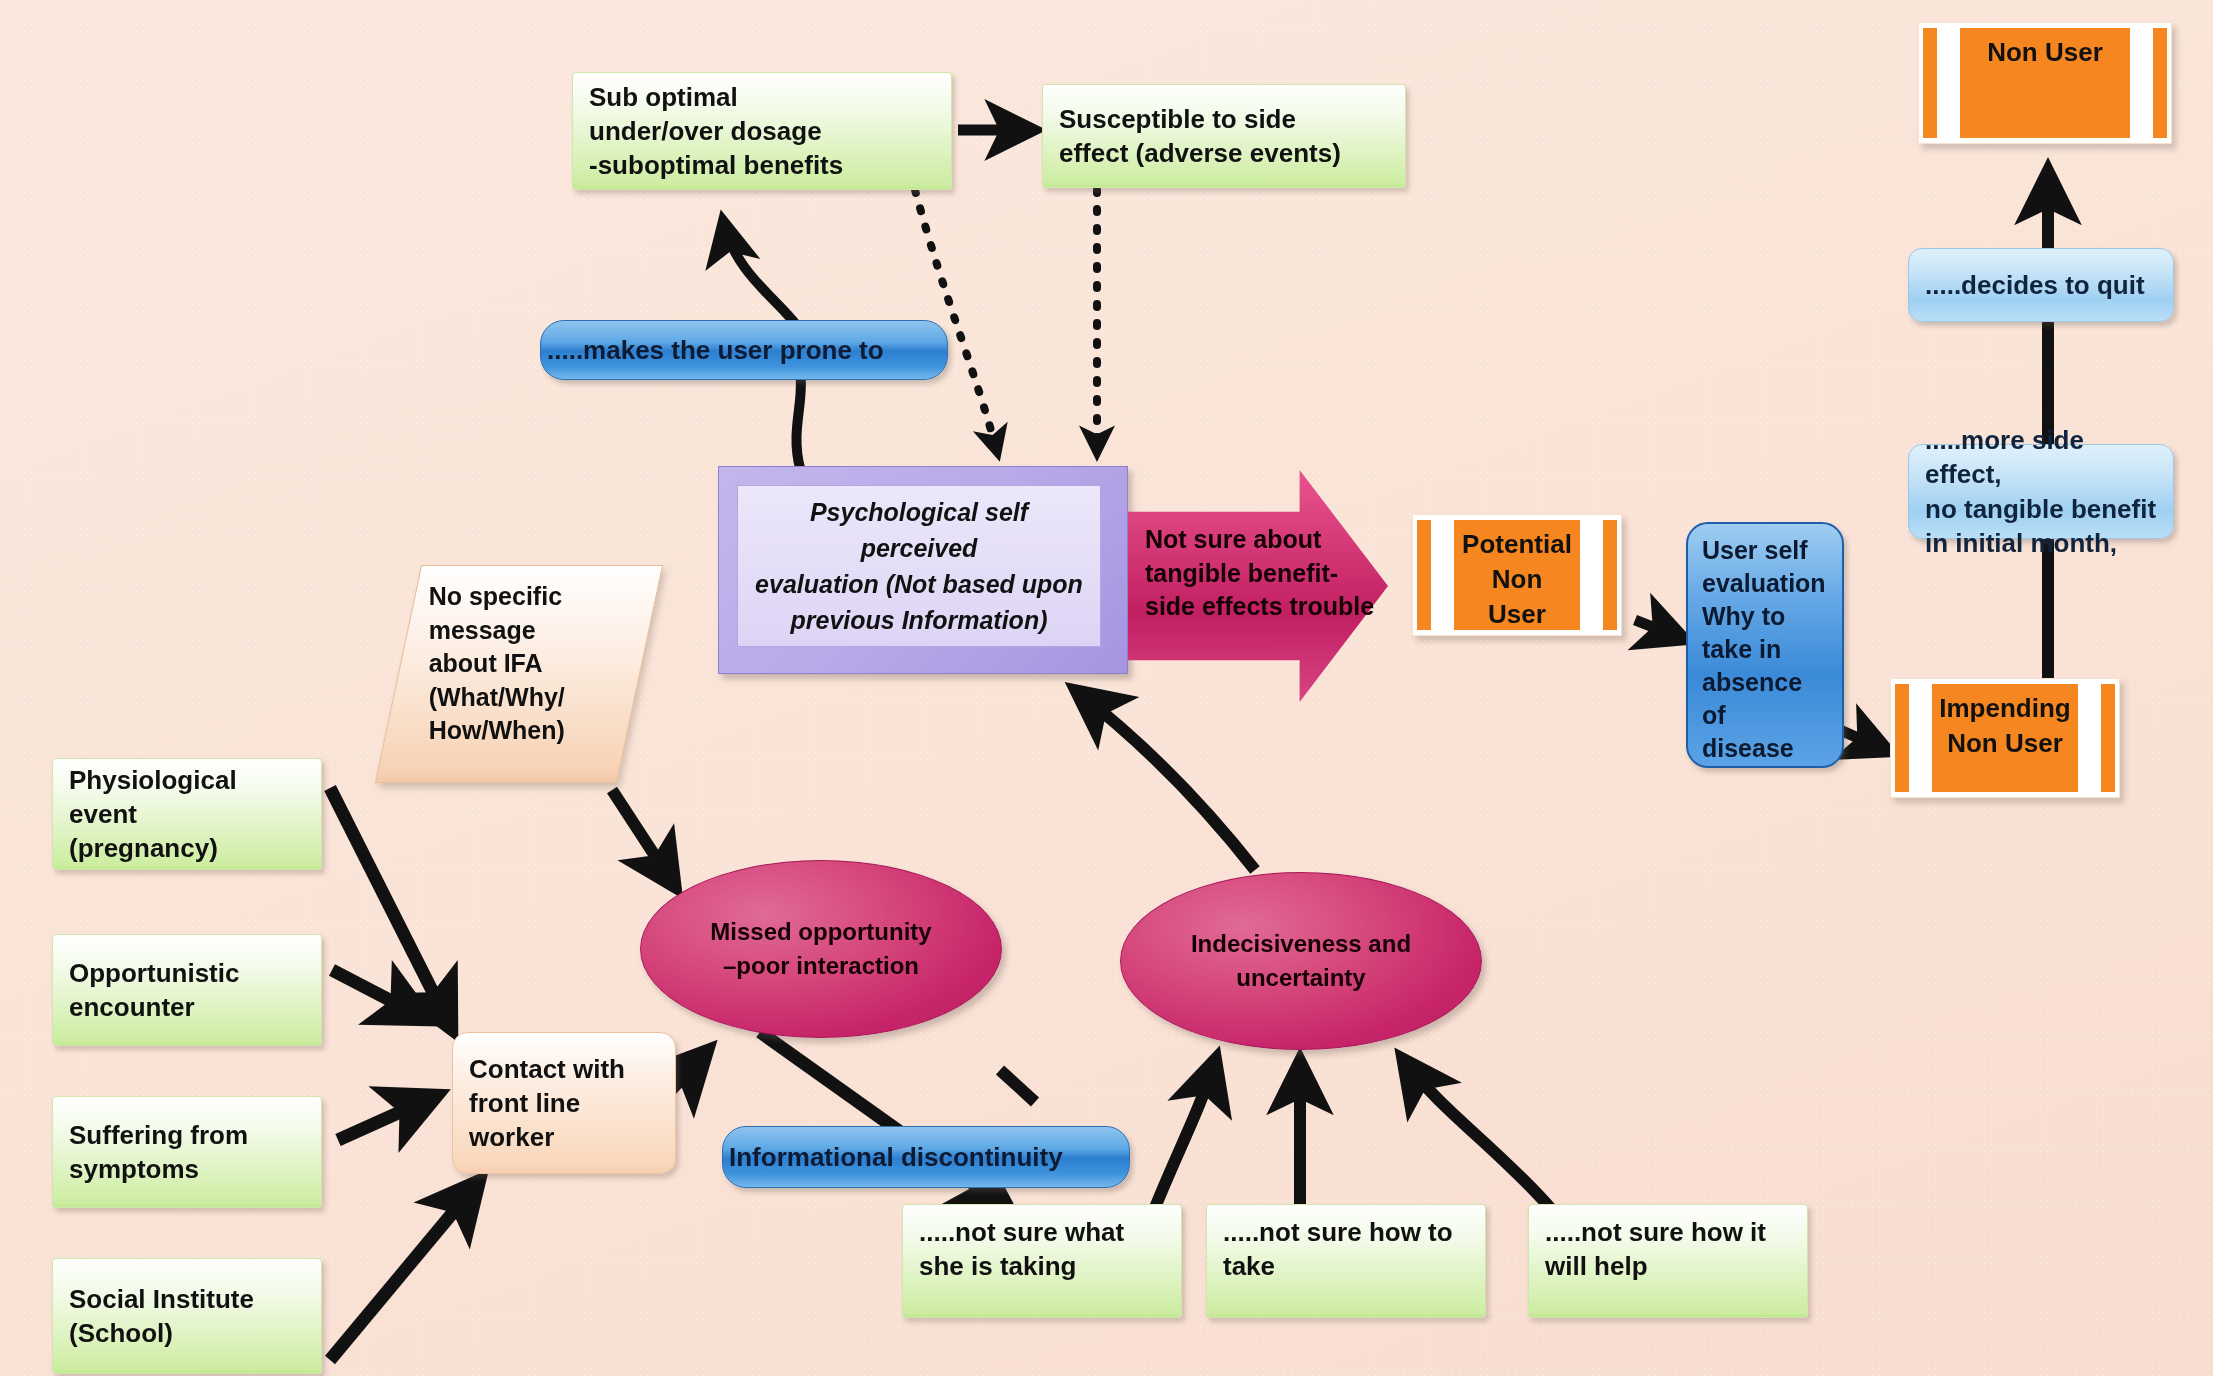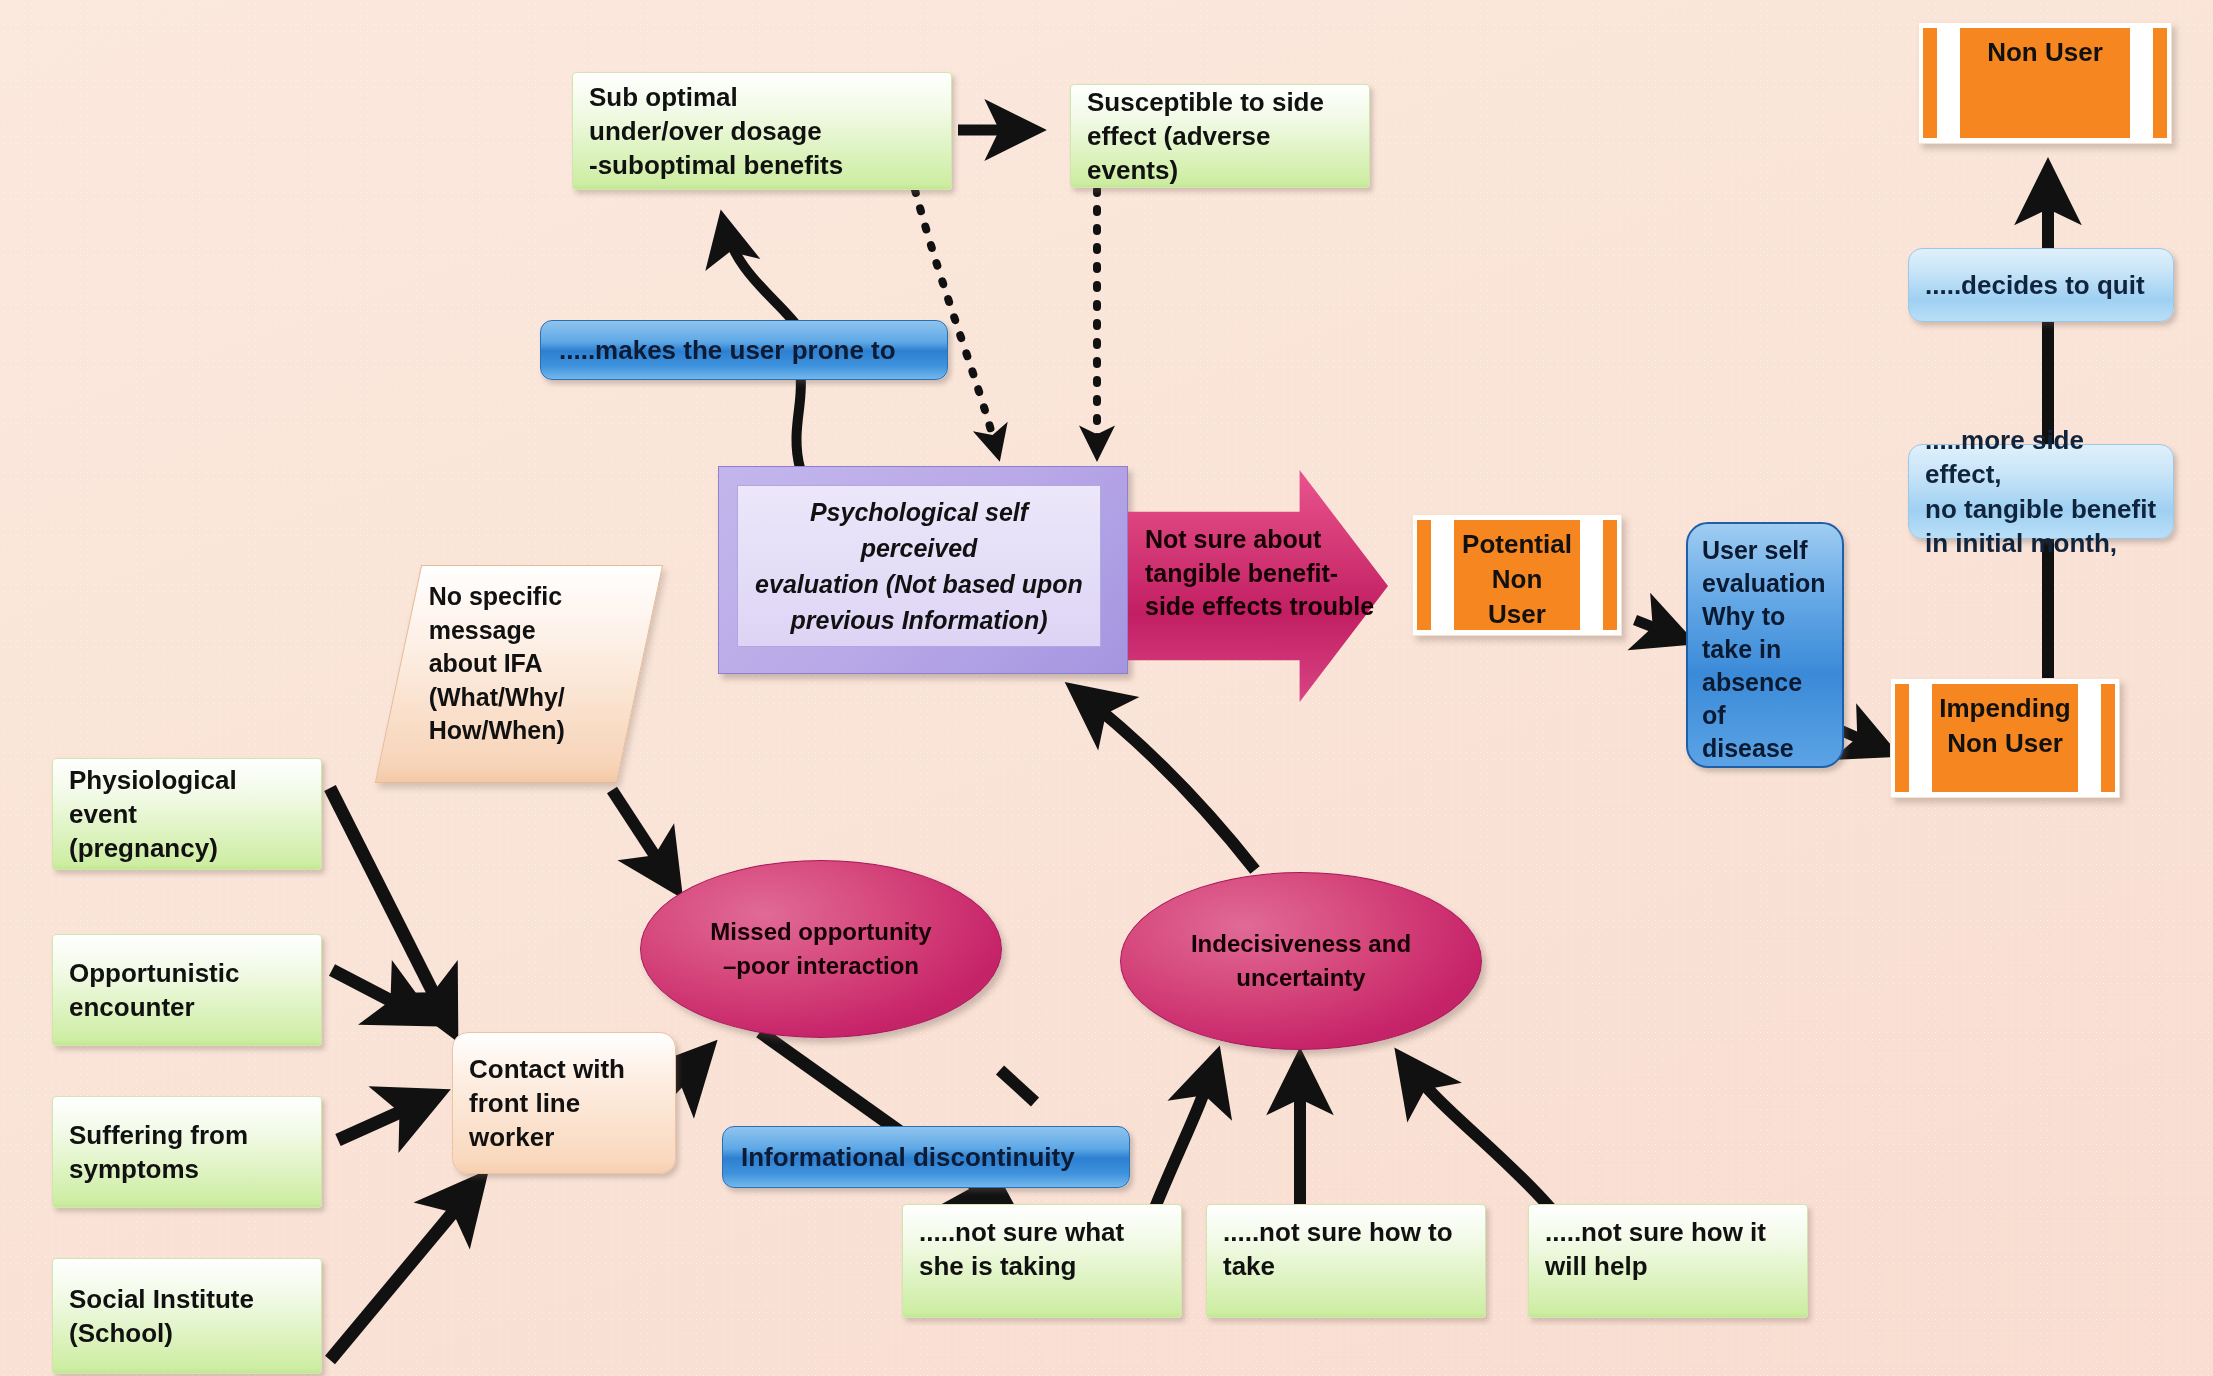--- a/index.html
+++ b/index.html
@@ -43,24 +43,24 @@
     border: 1px solid #cfe7ad;
     border-radius: 4px;
     box-shadow: 3px 4px 5px rgba(120,100,90,0.30);
     padding: 10px 16px;
   }
 
   
   .blue-pill {
     background: linear-gradient(to bottom, #8fc4ee 0%, #5ea8e6 36%, #2d7fd0 52%, #3f93dd 78%, #74b8ec 100%);
     border: 1px solid #2c6fb5;
-    border-radius: 12px;
+    border-radius: 24px;
     box-shadow: 3px 4px 5px rgba(110,95,88,0.32);
     color: #0d1b34;
-    padding: 8px 18px;
+    padding: 8px 6px;
   }
   .blue-soft {
     background: linear-gradient(to bottom, #dff0fb 0%, #cbe6f8 28%, #9fd0f2 70%, #b9dff7 100%);
     border: 1px solid #9fc6e4;
     border-radius: 14px;
     box-shadow: 3px 4px 5px rgba(110,95,88,0.30);
     color: #10243d;
     padding: 9px 16px;
   }
   .blue-strong {
@@ -242,21 +242,21 @@
 
     <path d="M 1552 1210 C 1500 1150 1440 1110 1402 1058" stroke="#111" stroke-width="12" fill="none" marker-end="url(#ah)"></path>
 
     <path d="M 1000 1070 L 1035 1102" stroke="#111" stroke-width="12" fill="none"></path>
   </svg>
 
   <div class="node green fs26" style="left:572px; top:72px; width:380px; height:118px;">Sub optimal
 under/over  dosage
 -suboptimal benefits</div>
 
-  <div class="node green fs26" style="left:1042px; top:84px; width:300px; height:104px;margin-left:28px;">Susceptible to side
+  <div class="node green fs26" style="left:1042px; top:84px; width:364px; height:104px;">Susceptible to side
 effect (adverse events)</div>
 
   <div class="node blue-pill fs26" style="left:540px; top:320px; width:408px; height:60px;">.....makes the user prone to</div>
 
   <div class="purple-outer" style="left:718px; top:466px; width:410px; height:208px;">
     <div class="purple-inner fs25">Psychological self perceived
 evaluation (Not based upon
 previous Information)</div>
   </div>
 

